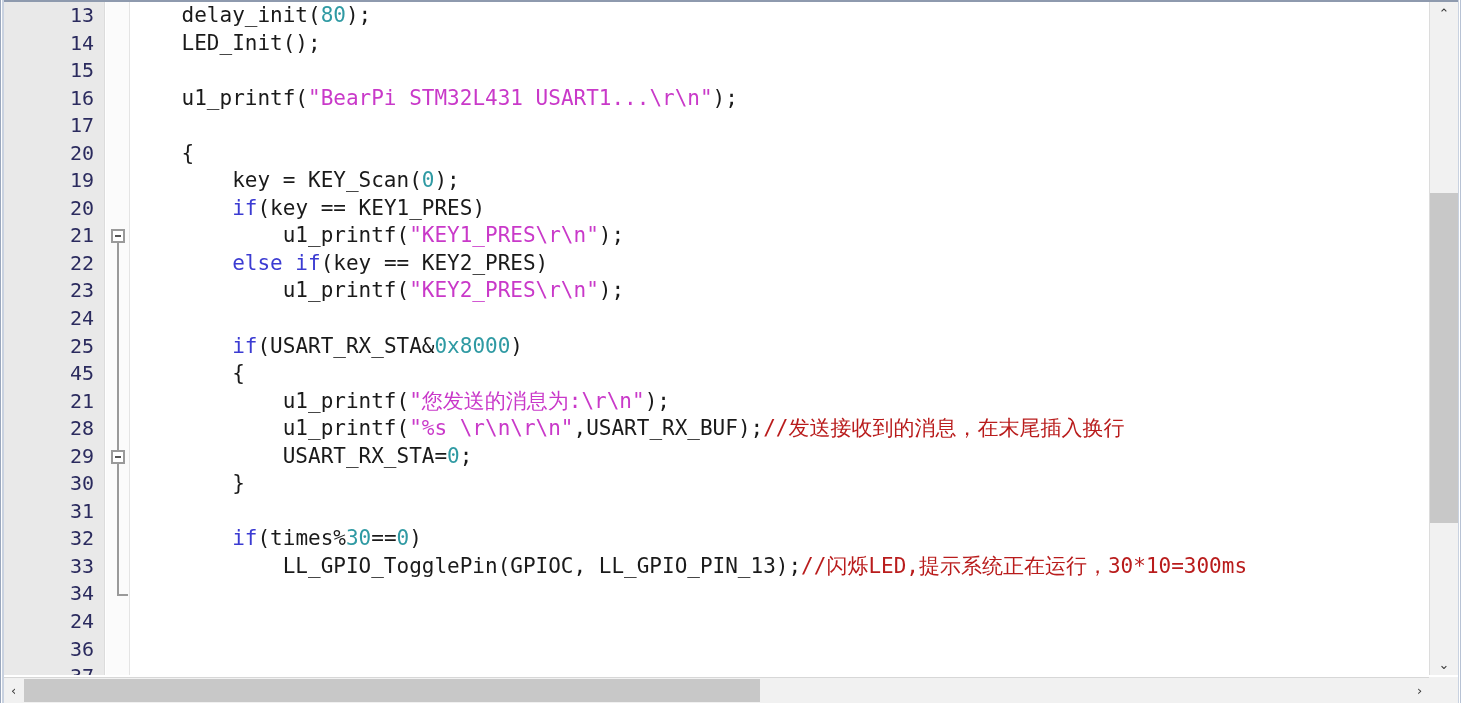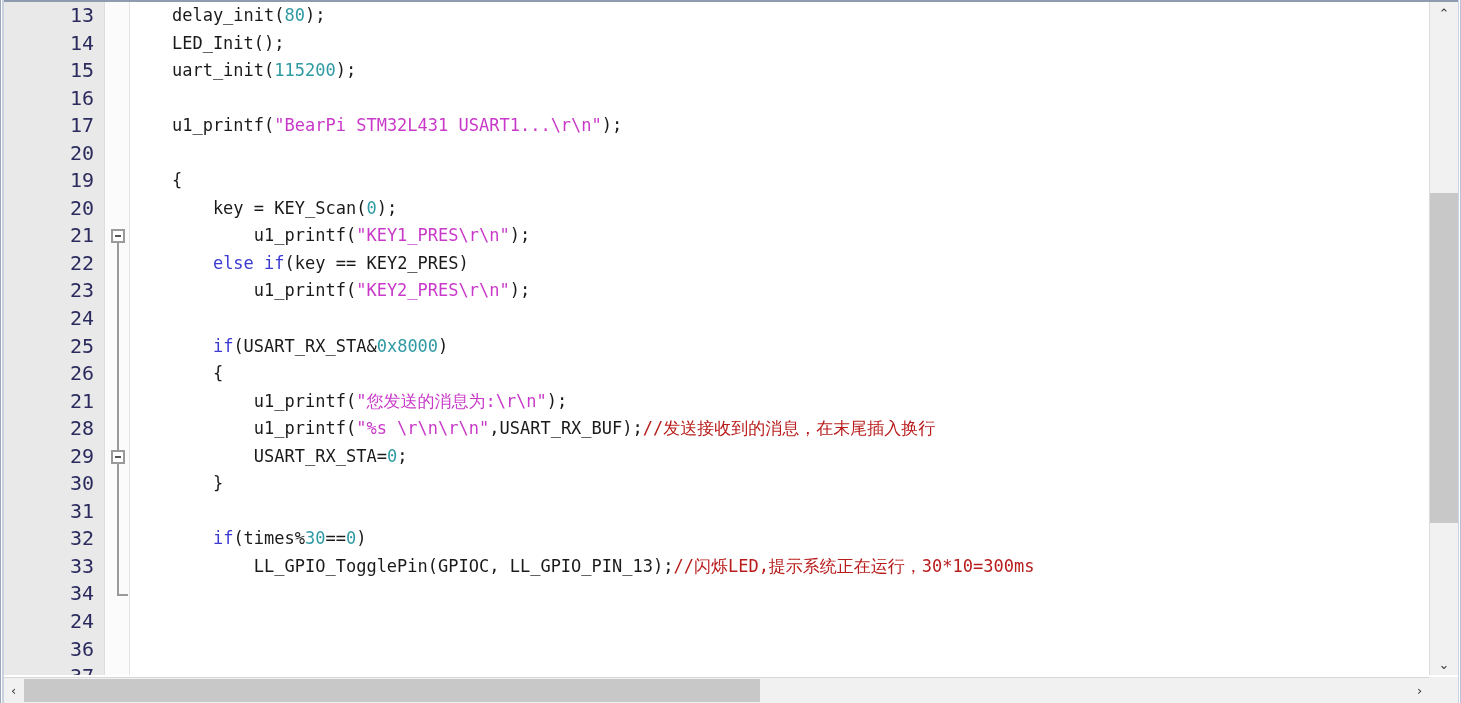--- a/index.html
+++ b/index.html
@@ -124,21 +124,21 @@
     right: 0;
     height: 673px;
     overflow: hidden;
     background: #ffffff;
   }
   .code-line {
     position: relative;
     height: 27.55px;
     line-height: 27.55px;
     white-space: pre;
-    font-size: 17px;
+    font-size: 21px;
     font-family: "DejaVu Sans Mono", monospace;
     color: #1a1a1a;
     letter-spacing: 0px;
   }
   .code-line.current {
     background: #dff5e4;
   }
 
   
   .tok-kw   { color: #3b3bd2; }
@@ -274,21 +274,21 @@
         <span class="ln">16</span>
         <span class="ln">17</span>
         <span class="ln">20</span>
         <span class="ln">19</span>
         <span class="ln">20</span>
         <span class="ln">21</span>
         <span class="ln">22</span>
         <span class="ln">23</span>
         <span class="ln">24</span>
         <span class="ln">25</span>
-        <span class="ln">26</span>
+        <span class="ln">45</span>
         <span class="ln">21</span>
         <span class="ln">28</span>
         <span class="ln">29</span>
         <span class="ln">30</span>
         <span class="ln">31</span>
         <span class="ln">32</span>
         <span class="ln">33</span>
         <span class="ln">34</span>
         <span class="ln">24</span>
         <span class="ln">36</span>
@@ -298,26 +298,26 @@
     <div id="fold-margin">
         <div class="fold-line" style="top: 227.4px; height: 365.15px;"></div>
         <div class="fold-box" style="top: 227.4px;"></div>
         <div class="fold-box" style="top: 447.8px;"></div>
         <div class="fold-end" style="top: 591.55px;"></div>
       </div>
 
     <div id="code-surface">
         <div class="code-line"><span class="tok-plain">    delay_init(</span><span class="tok-num">80</span><span class="tok-plain">);</span></div>
         <div class="code-line"><span class="tok-plain">    LED_Init();</span></div>
-        <div class="code-line"><span class="tok-plain">    uart_init(</span><span class="tok-num">115200</span><span class="tok-plain">);</span></div>
         <div class="code-line"><span class="tok-plain"></span>&nbsp;</div>
         <div class="code-line"><span class="tok-plain">    u1_printf(</span><span class="tok-str">"BearPi STM32L431 USART1...\r\n"</span><span class="tok-plain">);</span></div>
         <div class="code-line"><span class="tok-plain"></span>&nbsp;</div>
         <div class="code-line"><span class="tok-plain">    {</span></div>
         <div class="code-line"><span class="tok-plain">        key = KEY_Scan(</span><span class="tok-num">0</span><span class="tok-plain">);</span></div>
+        <div class="code-line"><span class="tok-plain">        </span><span class="tok-kw">if</span><span class="tok-plain">(key == KEY1_PRES)</span></div>
         <div class="code-line"><span class="tok-plain">            u1_printf(</span><span class="tok-str">"KEY1_PRES\r\n"</span><span class="tok-plain">);</span></div>
         <div class="code-line"><span class="tok-plain">        </span><span class="tok-kw">else if</span><span class="tok-plain">(key == KEY2_PRES)</span></div>
         <div class="code-line"><span class="tok-plain">            u1_printf(</span><span class="tok-str">"KEY2_PRES\r\n"</span><span class="tok-plain">);</span></div>
         <div class="code-line"><span class="tok-plain"></span>&nbsp;</div>
         <div class="code-line"><span class="tok-plain">        </span><span class="tok-kw">if</span><span class="tok-plain">(USART_RX_STA&amp;</span><span class="tok-num">0x8000</span><span class="tok-plain">)</span></div>
         <div class="code-line"><span class="tok-plain">        {</span></div>
         <div class="code-line"><span class="tok-plain">            u1_printf(</span><span class="tok-str">"您发送的消息为:\r\n"</span><span class="tok-plain">);</span></div>
         <div class="code-line"><span class="tok-plain">            u1_printf(</span><span class="tok-str">"%s \r\n\r\n"</span><span class="tok-plain">,USART_RX_BUF);</span><span class="tok-cmt">//发送接收到的消息，在末尾插入换行</span></div>
         <div class="code-line"><span class="tok-plain">            USART_RX_STA=</span><span class="tok-num">0</span><span class="tok-plain">;</span></div>
         <div class="code-line"><span class="tok-plain">        }</span></div>

